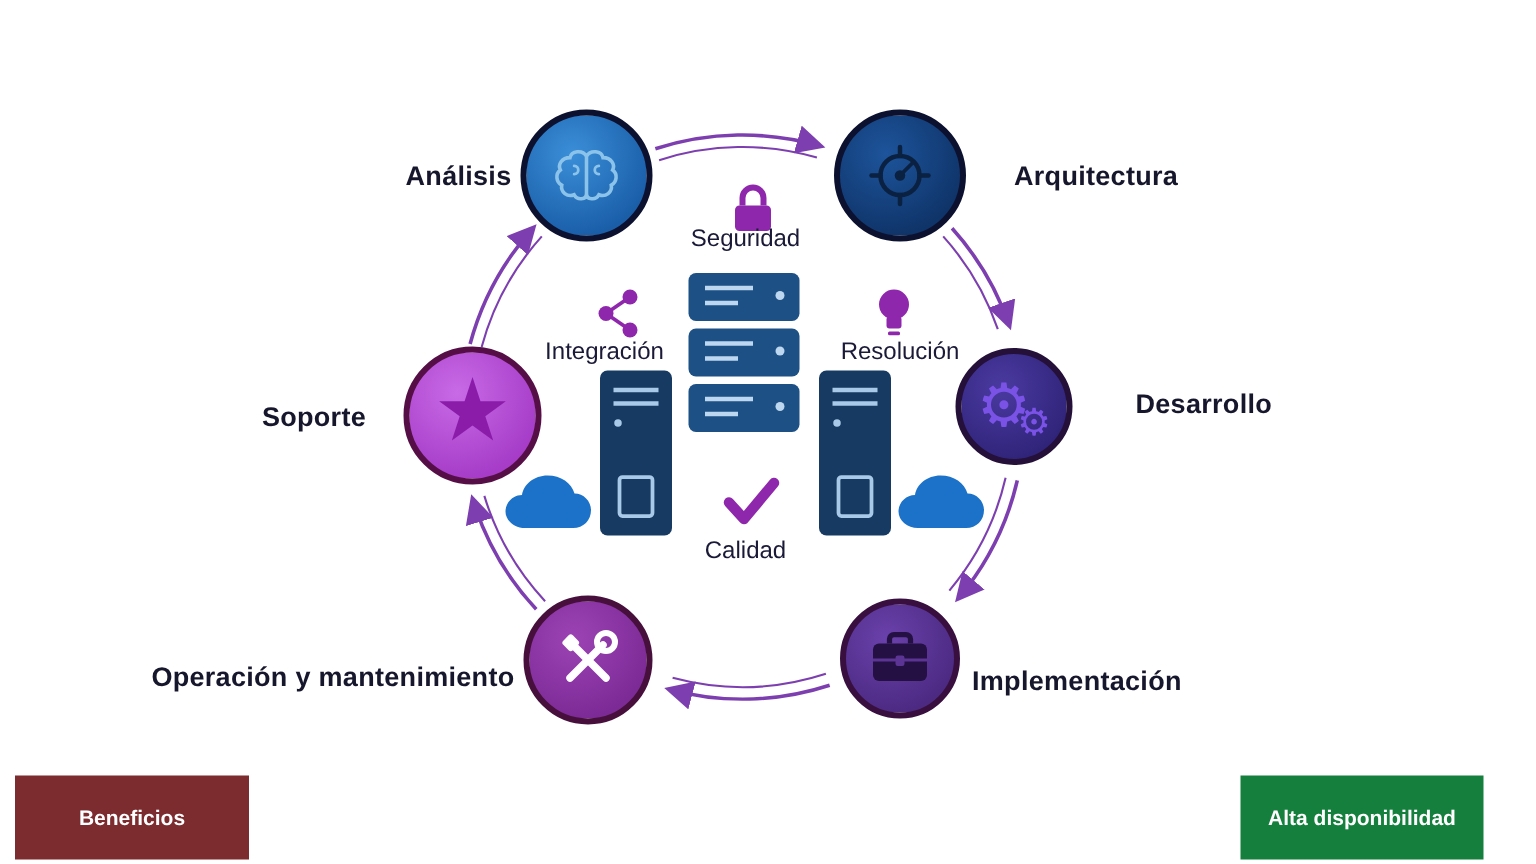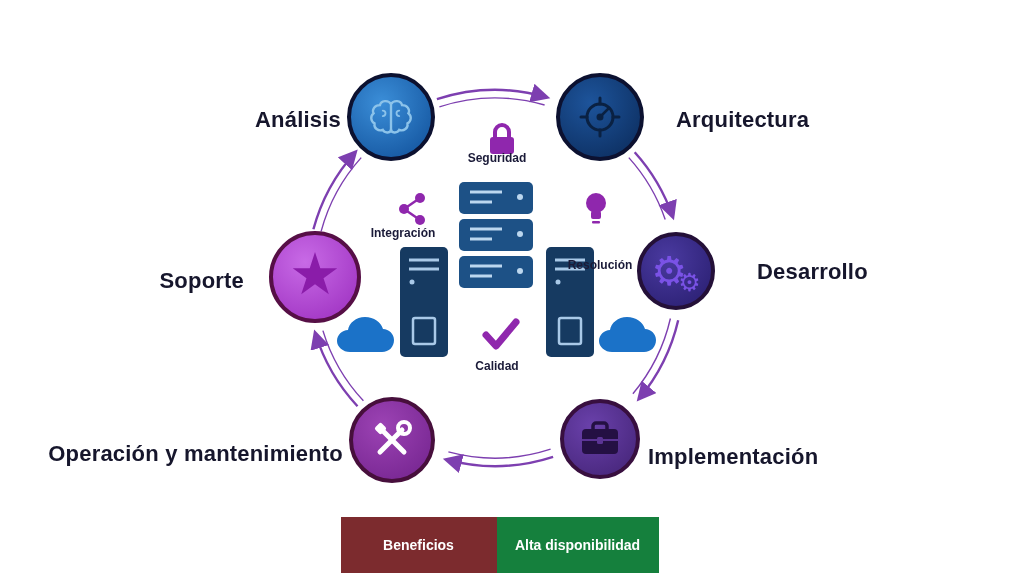--- a/index.html
+++ b/index.html
@@ -16,47 +16,47 @@
     box-sizing:border-box;
   }
   .node-analisis      { left:347px; top:73px;  width:88px; height:88px; border:4px solid #0c1130; background:radial-gradient(circle at 38% 32%, #3b8ed8, #1a5ea8 75%); }
   .node-arquitectura  { left:556px; top:73px;  width:88px; height:88px; border:4px solid #0c1130; background:radial-gradient(circle at 38% 32%, #1d549b, #0f3469 75%); }
   .node-desarrollo    { left:637px; top:232px; width:78px; height:78px; border:4px solid #241038; background:radial-gradient(circle at 38% 32%, #4a3aa0, #30247a 75%); }
   .node-implementacion{ left:560px; top:399px; width:80px; height:80px; border:4px solid #380f3f; background:radial-gradient(circle at 38% 32%, #6a41ab, #4c2a82 75%); }
   .node-operacion     { left:349px; top:397px; width:86px; height:86px; border:4px solid #470f3c; background:radial-gradient(circle at 38% 32%, #9c43b4, #7c2a96 75%); }
   .node-soporte       { left:269px; top:231px; width:92px; height:92px; border:4px solid #560f46; background:radial-gradient(circle at 38% 32%, #c86ae6, #a63cc8 75%); }
 
   .node-label {
-    position:absolute; font-weight:bold; font-size:22px;
+    position:absolute; font-weight:bold; font-size:18px;
     color:#16162c; white-space:nowrap; letter-spacing:0.2px;
   }
   .label-analisis       { right:683px; top:107px; }
   .label-arquitectura   { left:656px;  top:107px;margin-left:20px; }
   .label-desarrollo     { left:737px;  top:259px;margin-left:20px; }
   .label-implementacion { left:648px;  top:444px; }
   .label-operacion      { right:681px; top:441px; }
   .label-soporte        { right:780px; top:268px; }
 
   .feat-label {
     position:absolute; width:100px; text-align:center;
-    font-weight:bold; font-size:12px; color:#1a1a38;
+    font-weight:normal; font-size:16px; color:#1a1a38;
   }
   .feat-seguridad  { left:447px; top:151px; }
   .feat-integracion{ left:353px; top:226px; }
-  .feat-resolucion { left:550px; top:226px;margin-top:32px; }
+  .feat-resolucion { left:550px; top:226px; }
   .feat-calidad    { left:447px; top:359px; }
 
   .gear { color:#7a52e6; line-height:1; }
   .g-big { font-size:40px; }
   .g-small { font-size:25px; margin-left:-9px; margin-top:22px; }
   .star { font-size:58px; color:#8a1ca9; line-height:1; margin-top:-6px; }
 
   .badges {
     position:absolute; left:10px; top:517px; width:979px; height:56px;
-    display:flex; justify-content:center; align-items:stretch;
+    display:flex; justify-content:space-between; align-items:stretch;
   }
   .badge {
     color:#ffffff; font-weight:bold; font-size:14px; line-height:1.2;
     display:flex; align-items:center; justify-content:center;
     text-align:center; padding:0 8px; box-sizing:border-box;
   }
   .b1 { width:156px; background:#7c2b2e; }
   .b2 { width:161px; background:#b13434; }
   .b3 { width:165px; background:#d01225; }
   .b4 { width:161px; background:#ee1418; }

